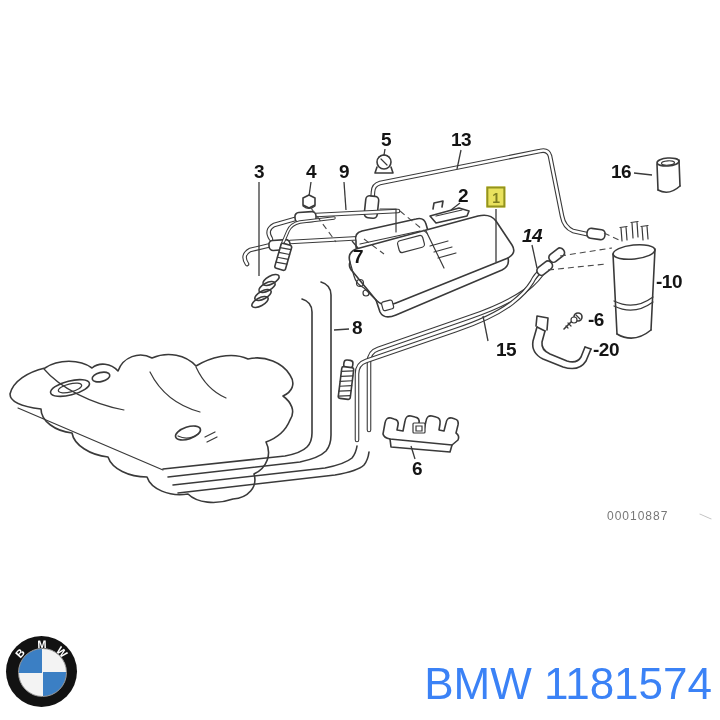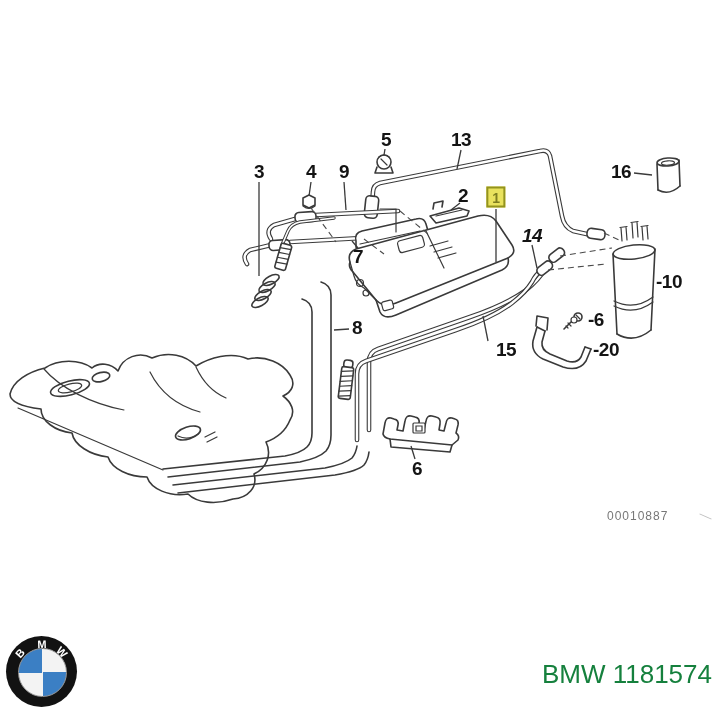--- a/index.html
+++ b/index.html
@@ -18,21 +18,21 @@
   .fillw{fill:#ffffff;}
   .callout-layer{position:absolute;inset:0;pointer-events:none;}
   .callout{position:absolute;transform:translate(-50%,-50%);font-weight:bold;
            font-size:19px;color:#141414;letter-spacing:-0.5px;white-space:nowrap;}
   .callout.highlighted{background:var(--hl,#e9e25e);border:2px solid var(--hlb,#93931f);
            color:#7e7e20;font-size:14px;line-height:1;padding:2px 4px 1px 4px;}
   .drawing-code{position:absolute;left:607px;top:509px;font-size:12px;color:#777;
            letter-spacing:1px;}
   .code-tick{position:absolute;left:699px;top:516px;width:13px;height:1px;background:#bfbfbf;
            transform:rotate(24deg);}
-  .footer-part{position:absolute;right:8px;top:659px;font-size:26px;color:#15803d;
+  .footer-part{position:absolute;right:8px;top:659px;font-size:44px;color:#3b82f6;
            letter-spacing:0px;}
   .roundel{position:absolute;left:6px;top:636px;width:71px;height:71px;border-radius:50%;
            background:#121212;}
   .roundel-center{position:absolute;left:12px;top:12px;width:47px;height:47px;border-radius:50%;
            border:1px solid #9a9a9a;
            background:conic-gradient(var(--lw,#f3f3f3) 0 25%, var(--lb,#3b7fc4) 0 50%,
                       var(--lw,#f3f3f3) 0 75%, var(--lb,#3b7fc4) 0 100%);}
   .roundel-letter{position:absolute;color:#fff;font-size:11px;font-weight:bold;width:12px;
            text-align:center;}
   .rl-b{left:8px;top:11px;transform:rotate(-48deg);}

